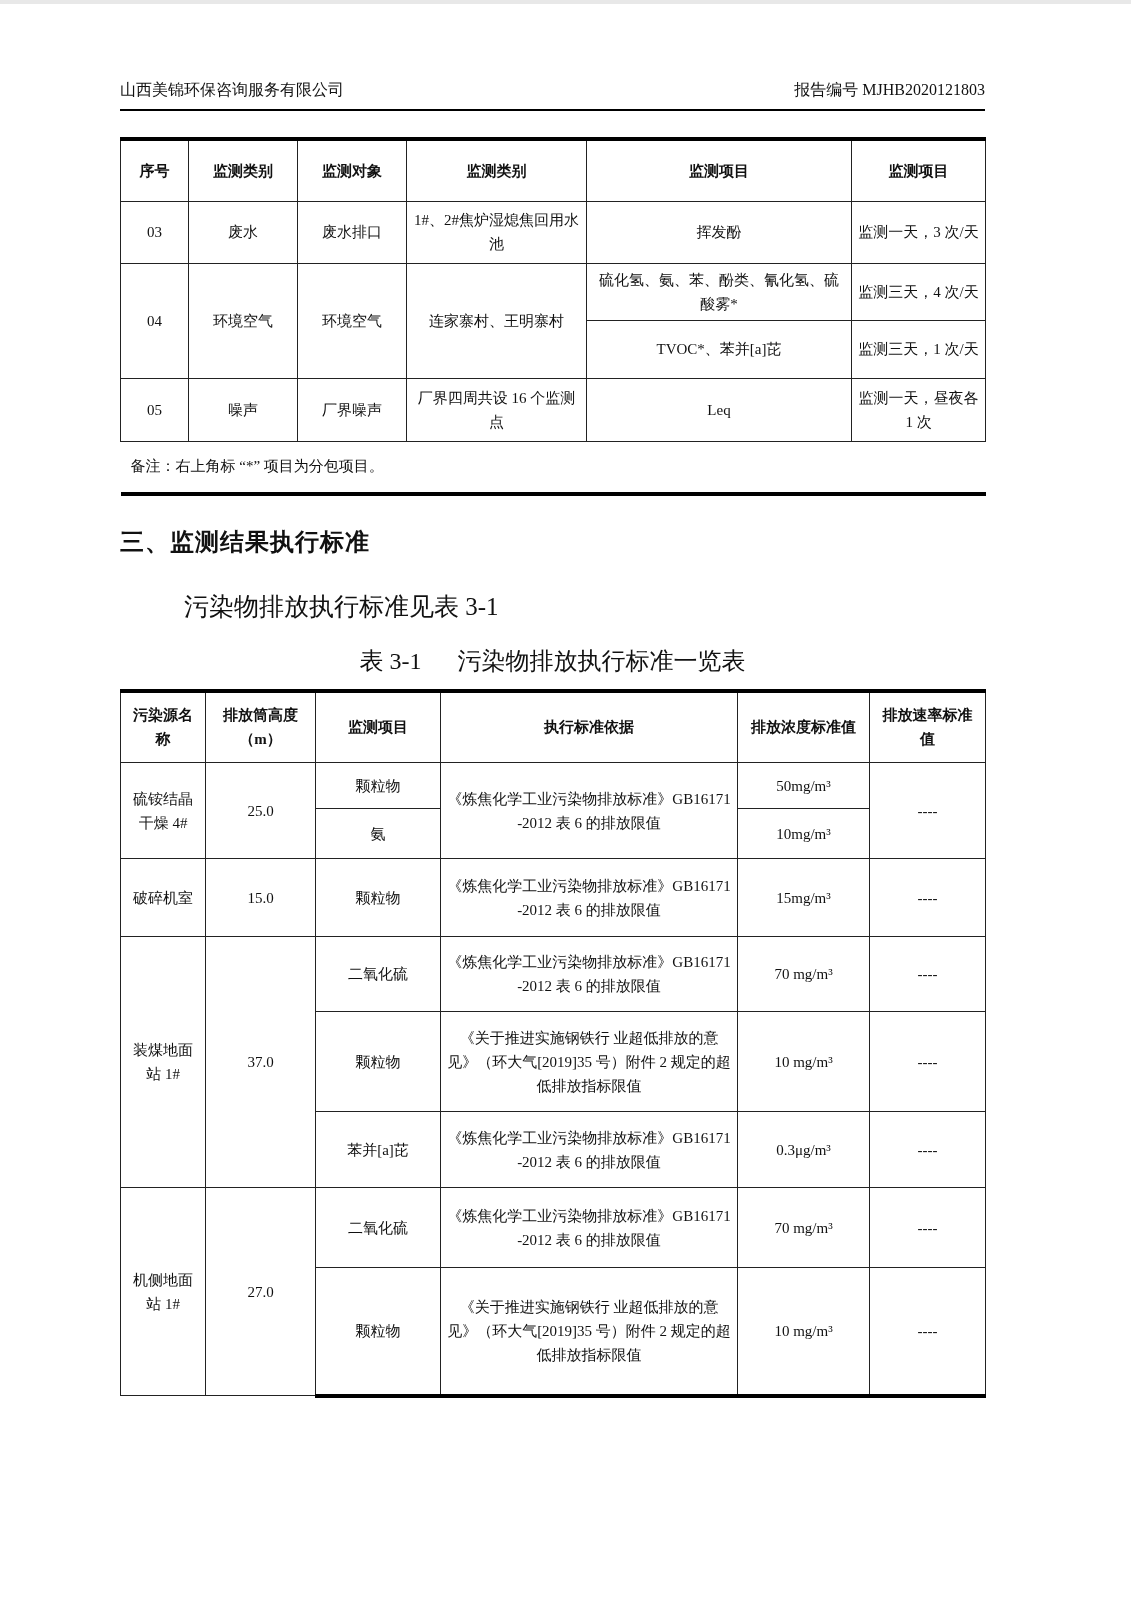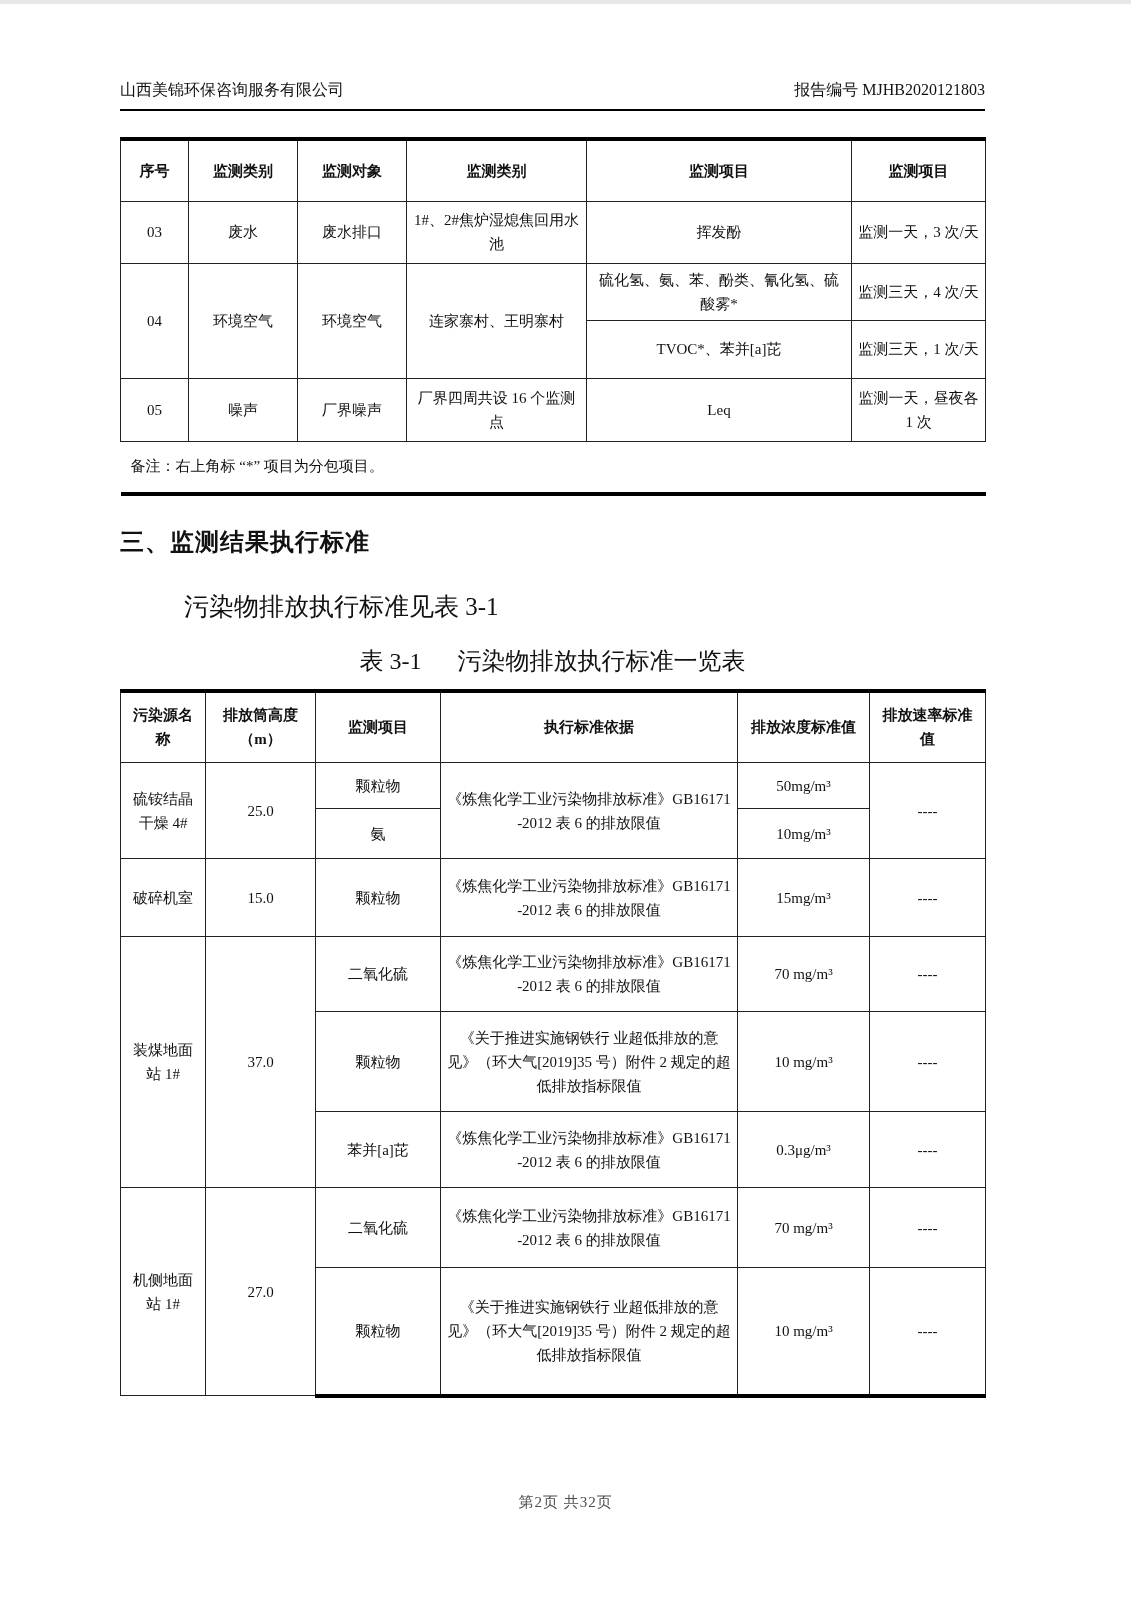--- a/index.html
+++ b/index.html
@@ -184,16 +184,13 @@
         <td>颗粒物</td>
         <td>《关于推进实施钢铁行 业超低排放的意见》（环大气[2019]35 号）附件 2 规定的超低排放指标限值</td>
         <td>10 mg/m³</td>
         <td>----</td>
       </tr>
     </tbody>
       </table>
 
   </div>
 
-  <div class="doc-footer">
-    <span>第2页  共32页</span>
-  </div>
 </div>
 
 </body></html>

